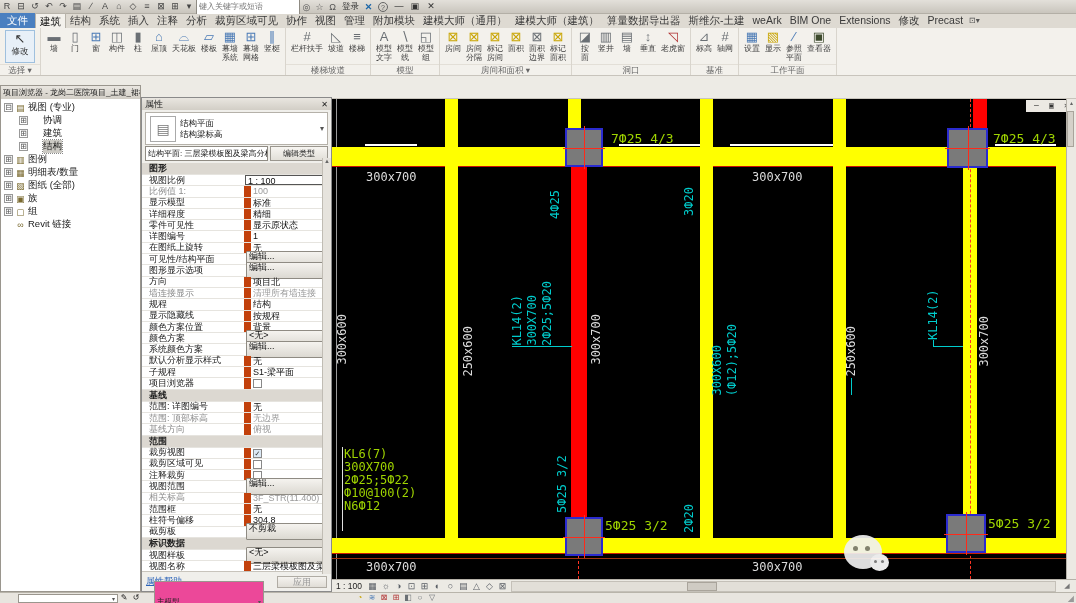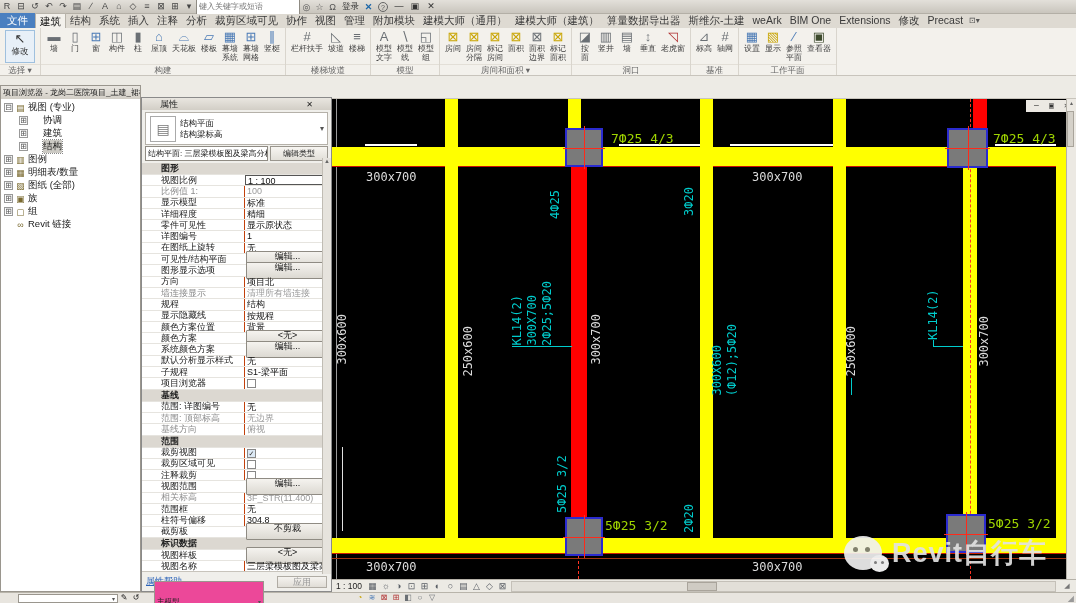--- a/index.html
+++ b/index.html
@@ -37,39 +37,39 @@
   #tree{flex:1;overflow:hidden;padding-top:2px}
   .titem{display:flex;align-items:center;height:13px;font-size:9.5px;color:#1a1a1a;padding-left:3px;white-space:nowrap}
   .titem .tglyph{width:9px;height:9px;border:1px solid #999;font-size:8px;line-height:7px;text-align:center;color:#555;margin-right:2px;background:#fff;flex:0 0 auto}
   .titem .tglyph:empty{border:none;background:none}
   .titem .tico{width:11px;font-size:9px;color:#7a6a30;margin-right:2px;text-align:center;flex:0 0 auto}
   .titem.ind1{padding-left:18px}
   .titem.ind1-sel{padding-left:18px}
   .titem.ind1-sel .tlabel{background:#cccac4;outline:1px dotted #888}
   
   #props{position:absolute;left:141px;top:97px;width:191px;height:495px;background:#f0efeb;border:1px solid #8a8a8a;display:flex;flex-direction:column}
-  #props-title{height:12px;background:linear-gradient(#e9e6e0,#d2cec6);font-size:9px;display:flex;align-items:center;padding:0 18px;color:#222}
+  #props-title{height:12px;background:linear-gradient(#e9e6e0,#d2cec6);font-size:9px;display:flex;align-items:center;padding:0 3px;color:#222}
   #props-title .x{margin-left:auto;font-size:8px}
   #typesel{height:33px;background:#fff;border:1px solid #b5b1a9;margin:2px 3px 1px 3px;display:flex;align-items:center}
   #typesel .tsicon{width:26px;height:26px;border:1px solid #aaa;margin:0 4px;font-size:14px;color:#777;text-align:center;line-height:25px}
   #typesel .tstext{font-size:8.5px;color:#222;line-height:10.5px}
   #typesel .dd{margin-left:auto;margin-right:3px;font-size:8px;color:#555}
   #vcombo-row{height:15px;display:flex;margin:0 3px 2px 3px;gap:2px}
   #vcombo{flex:1;background:#fff;border:1px solid #8f8b83;font-size:8px;line-height:13px;padding:0 2px;white-space:nowrap;overflow:hidden;color:#111}
   #edittype{width:58px;background:linear-gradient(#f7f5f1,#e2dfd8);border:1px solid #9a968e;font-size:8px;line-height:13px;text-align:center;color:#222;white-space:nowrap;overflow:hidden}
   #prows{flex:1;overflow:hidden}
   .prow{display:flex;height:11.3px;font-size:9px;border-bottom:1px solid #e6e4df;background:#fff;align-items:center}
-  .prow .plab{width:102px;padding-left:19px;color:#222;white-space:nowrap;overflow:hidden;flex:0 0 auto}
-  .prow .pv{flex:1;border-left:1px solid #c2410c;padding:0 2px;white-space:nowrap;overflow:hidden;color:#111;height:100%;line-height:11px}
+  .prow .plab{width:102px;padding-left:7px;color:#222;white-space:nowrap;overflow:hidden;flex:0 0 auto}
+  .prow .pv{flex:1;border-left:7px solid #c2410c;padding:0 2px;white-space:nowrap;overflow:hidden;color:#111;height:100%;line-height:11px}
   .prow.sec{background:#dcd8d1;height:12px;font-weight:bold}
   .prow.sec .plab{width:auto;flex:1}
   .prow.sec:after{content:"\2248";color:#666;font-weight:normal;padding-right:3px;font-size:8px}
   .prow.gray .plab{color:#8c8c8c}
   .prow.gray .pv{color:#9a9a9a}
-  .prow.btn .pv{background:linear-gradient(#f5f3ef,#dcd9d2);border:1px solid #8f8b83;text-align:center;margin:1px 2px;height:17px;line-height:8.5px;border-radius:1px}
+  .prow.btn .pv{background:linear-gradient(#f5f3ef,#dcd9d2);border:1px solid #8f8b83;text-align:left;margin:1px 2px;height:17px;line-height:8.5px;border-radius:1px}
   .prow.inputv .pv{border:1px solid #555;background:#fff;margin:0 1px;height:10.5px}
   .prow.chk .pv:before,.prow.chkon .pv:before{content:"";display:inline-block;width:7px;height:7px;border:1px solid #888;background:#fff;vertical-align:middle}
   .prow.chkon .pv:before{content:"\2713";font-size:7px;line-height:7px;text-align:center;color:#333;background:#dce9f5}
   #props-scroll{position:absolute;right:0;top:60px;bottom:17px;width:9px;background:#e6e3dd;border-left:1px solid #c0bcb4;font-size:6px;color:#666;text-align:center}
   #props-foot{height:20px;display:flex;align-items:center;padding:0 4px;background:#f0efeb;border-top:1px solid #c8c4bc}
   #props-help{font-size:9px;color:#2a62b8;text-decoration:underline}
   #apply{margin-left:auto;width:50px;height:12px;font-size:9px;color:#999;background:linear-gradient(#f5f3ef,#e0ddd6);border:1px solid #b0aca4;text-align:center;line-height:11px}
   
   #canvas{position:absolute;left:332px;top:99px;width:744px;height:480px;background:#000;overflow:hidden;font-family:"DejaVu Sans Mono",monospace}
   .yb{position:absolute;background:#ffff00}
@@ -199,21 +199,20 @@
         <div class="rbtn"><span class="ic tg">▮</span><span>柱</span></div>
         <div class="rbtn"><span class="ic tb">⌂</span><span>屋顶</span></div>
         <div class="rbtn"><span class="ic tb">⌓</span><span>天花板</span></div>
         <div class="rbtn"><span class="ic tb">▱</span><span>楼板</span></div>
         <div class="rbtn"><span class="ic tb">▦</span><span>幕墙
 系统</span></div>
         <div class="rbtn"><span class="ic tb">⊞</span><span>幕墙
 网格</span></div>
         <div class="rbtn"><span class="ic tb">∥</span><span>竖梃</span></div>
       </div>
-    <div class="panlabel">构建</div>
   </div>
   <div class="rpanel">
     <div class="rbtns">
 
     <div class="rbtn"><span class="ic tg">#</span><span>栏杆扶手</span></div>
         <div class="rbtn"><span class="ic tg">◺</span><span>坡道</span></div>
         <div class="rbtn"><span class="ic tg">≡</span><span>楼梯</span></div>
       </div>
     <div class="panlabel">楼梯坡道</div>
   </div>
@@ -599,20 +598,27 @@
   <div class="wlab vt" style="left:257px;top:215px">300x700</div>
   <div class="wlab vt" style="left:512px;top:227px">250x600</div>
   <div class="wlab vt" style="left:645px;top:217px">300x700</div>
 
   <div class="glab" style="left:279px;top:32px">7Ф25 4/3</div>
   <div class="glab" style="left:661px;top:32px">7Ф25 4/3</div>
   <div class="glab" style="left:273px;top:419px">5Ф25 3/2</div>
   <div class="glab" style="left:656px;top:417px">5Ф25 3/2</div>
 
   <div class="vline" style="left:10px;top:348px;height:84px;background:#e0e0e0"></div>
+  <div class="glab" id="kl6" style="left:12px;top:349px">
+    <div>KL6(7)</div>
+    <div>300X700</div>
+    <div>2Ф25;5Ф22</div>
+    <div>Ф10@100(2)</div>
+    <div>N6Ф12</div>
+  </div>
 
   <div class="clab vt" style="left:216px;top:74px;height:46px">4Ф25</div>
   <div class="clab vt" style="left:350px;top:75px;height:42px">3Ф20</div>
   <div class="clab vt" style="left:223px;top:344px;height:70px">5Ф25 3/2</div>
   <div class="clab vt" style="left:350px;top:392px;height:42px">2Ф20</div>
 
   <div class="vblock clab" style="left:178px;top:152px;height:95px">
     <span class="vt">KL14(2)</span>
     <span class="vt">300X700</span>
     <span class="vt">2Ф25;5Ф20</span>
@@ -626,21 +632,20 @@
 
   <div class="clab vt" style="left:594px;top:189px;height:52px">KL14(2)</div>
   <div class="vline" style="left:601px;top:241px;height:7px;background:#00cccc"></div>
   <div class="hline" style="left:601px;top:247px;width:30px;background:#00cccc"></div>
   <div class="vline" style="left:519px;top:279px;height:17px;background:#00cccc"></div>
 
   <div id="wm">
     <div id="wm-icon">
         <div class="b2"></div>
       </div>
-    <div id="wm-text">Revit自行车</div>
   </div>
 
   <div id="wincontrols">
     <span>—</span>
     <span>▣</span>
     <span>✕</span>
   </div>
 </div>
 
 <div id="vscroll">▴</div>

